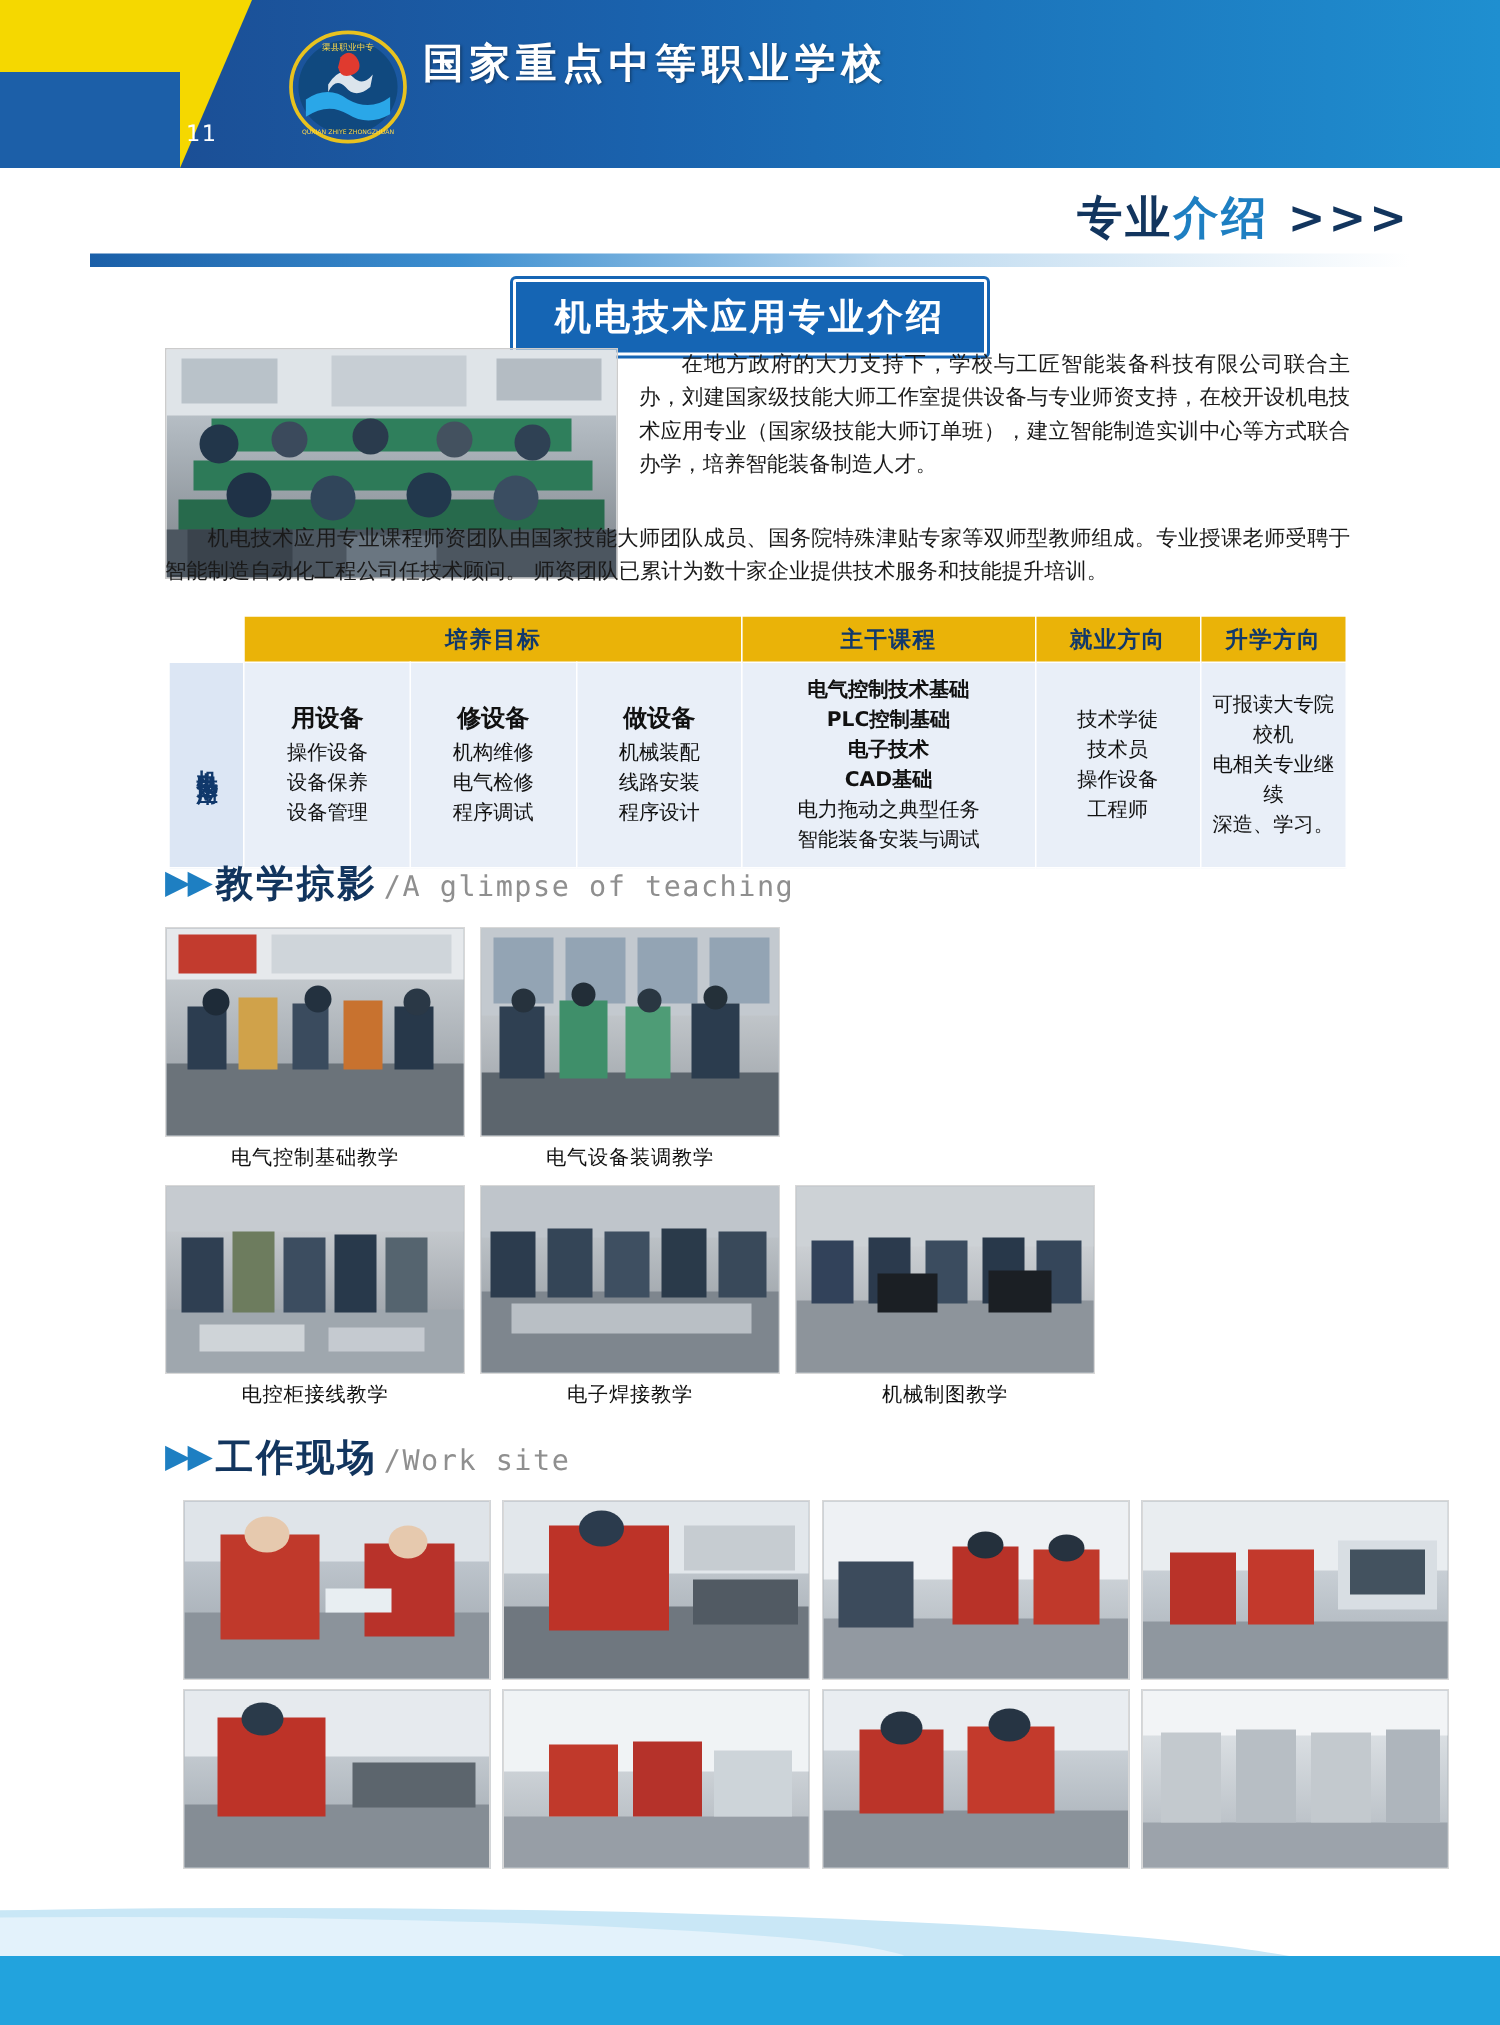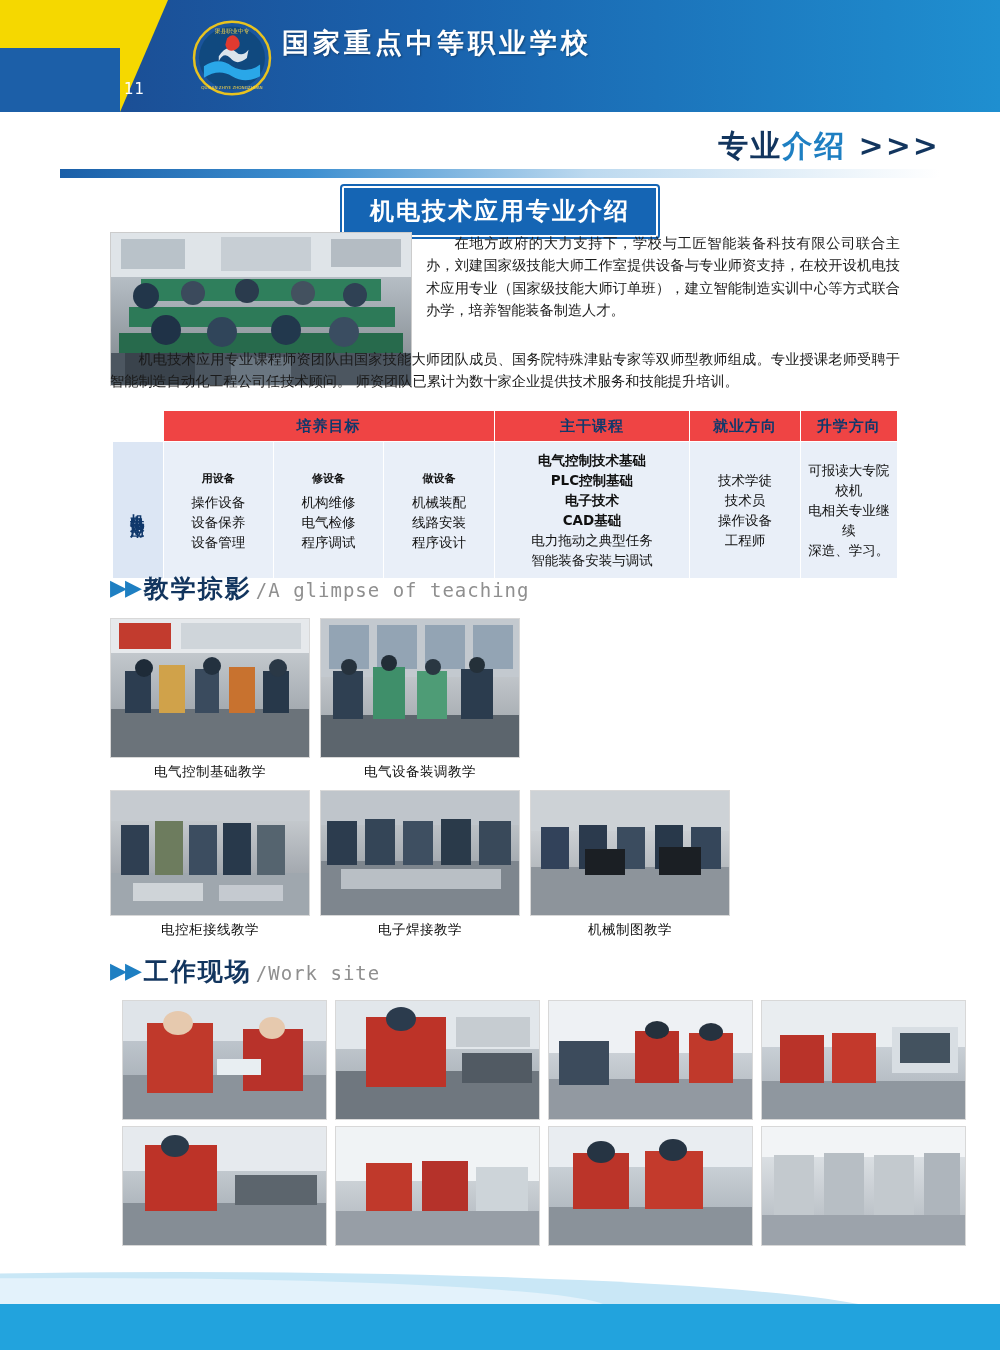--- a/index.html
+++ b/index.html
@@ -169,21 +169,21 @@
     border-collapse: collapse;
     font-size: 13.5px;
     color: #111;
   }
   .ptable td, .ptable th {
     border: 1px solid #ffffff;
     text-align: center;
     vertical-align: middle;
   }
   .ptable thead th {
-    background: #ef4444;
+    background: #eab308;
     color: #10386b;
     font-weight: bold;
     font-size: 15px;
     height: 28px;
     letter-spacing: 1px;
   }
   .ptable tbody td {
     background: #e9eff8;
     padding: 8px 4px;
     line-height: 20px;
@@ -197,21 +197,21 @@
   }
   .vtext {
     writing-mode: vertical-rl;
     text-orientation: upright;
     letter-spacing: 2px;
     display: inline-block;
     line-height: 18px;
   }
   .col-head-strong {
     font-weight: bold;
-    font-size: 11px;
+    font-size: 16px;
     display: block;
     margin-bottom: 3px;
   }
   .corner-blank {
     background: #ffffff !important;
     border-left: none !important;
     border-top: none !important;
   }
 
   

